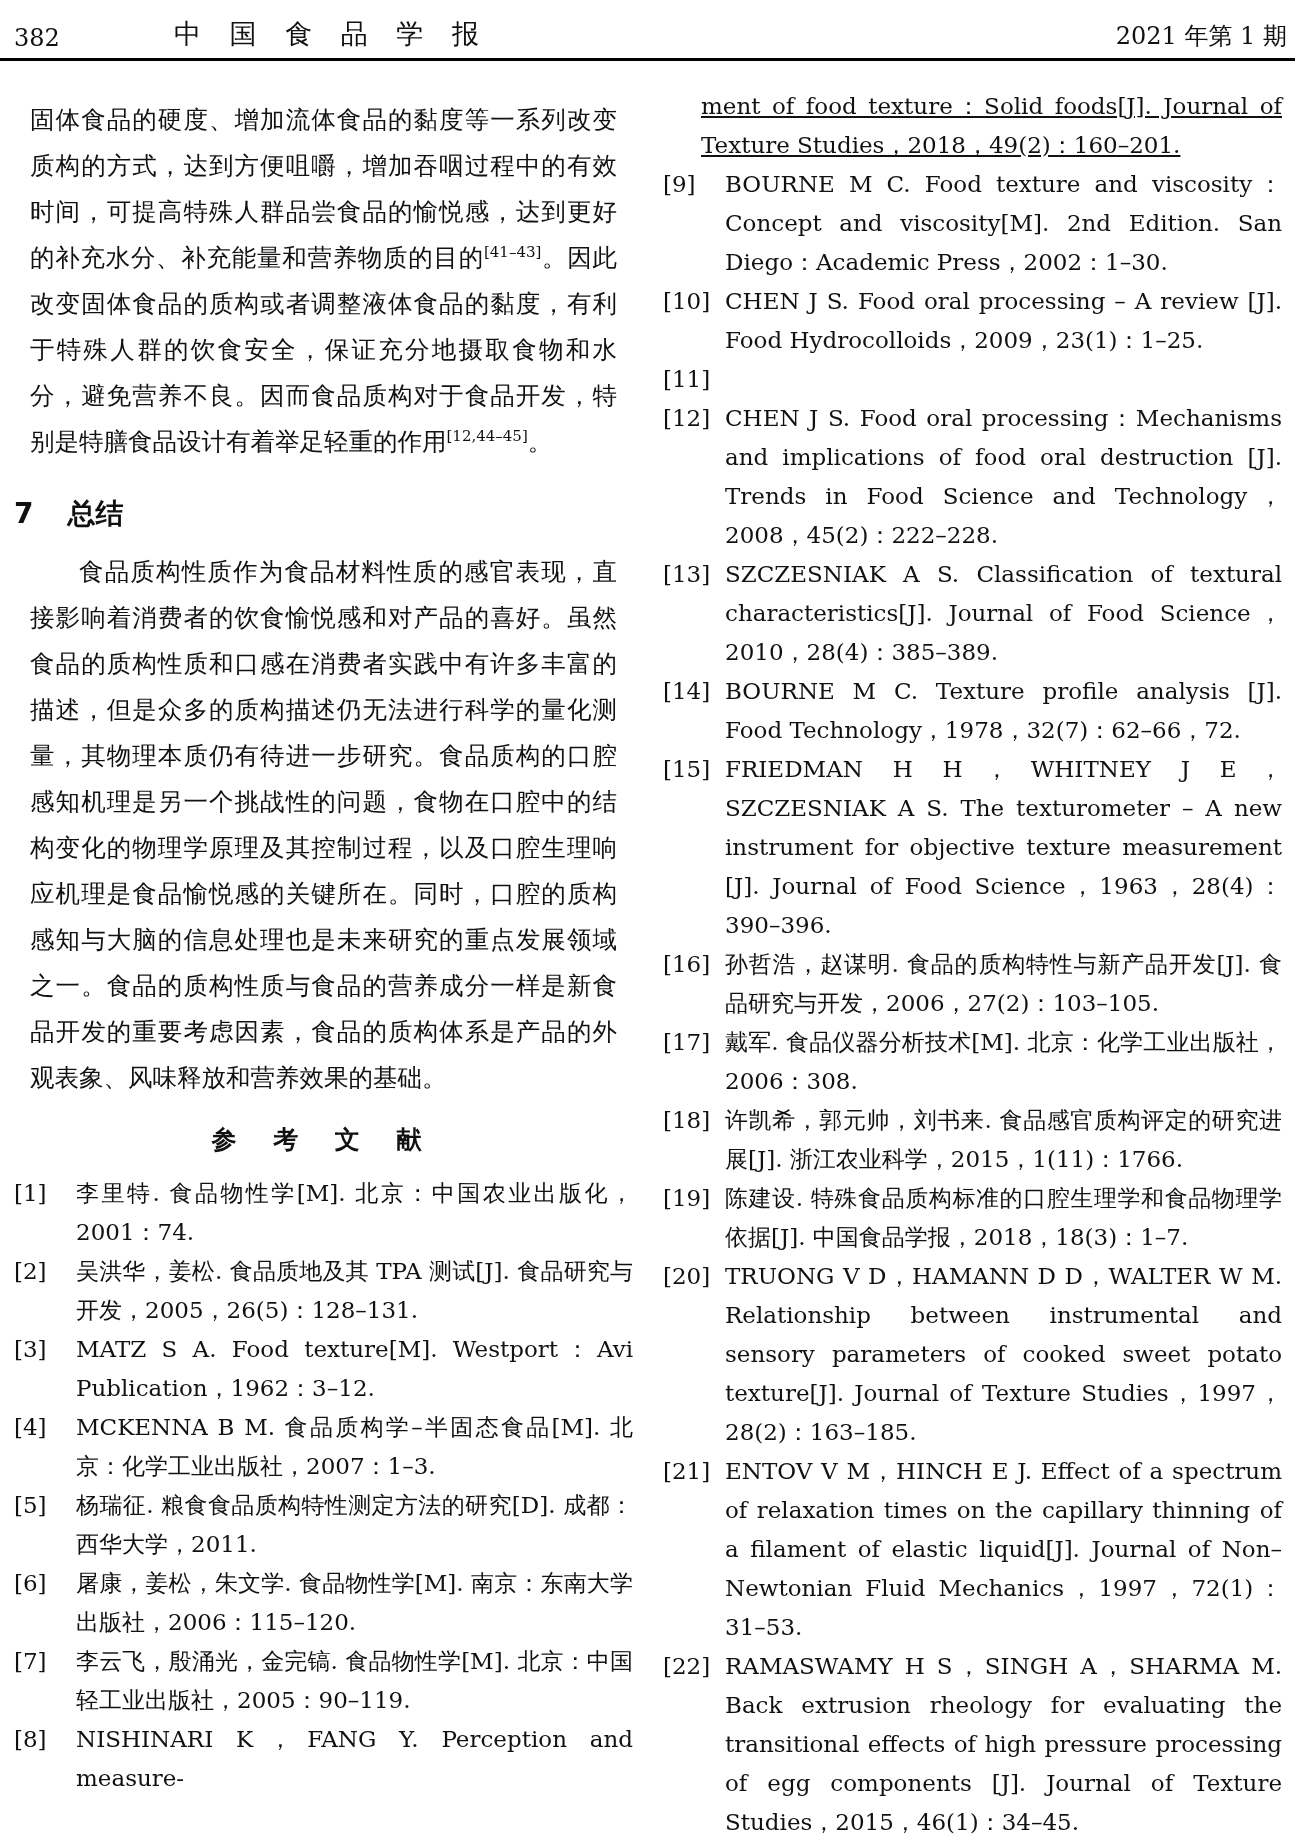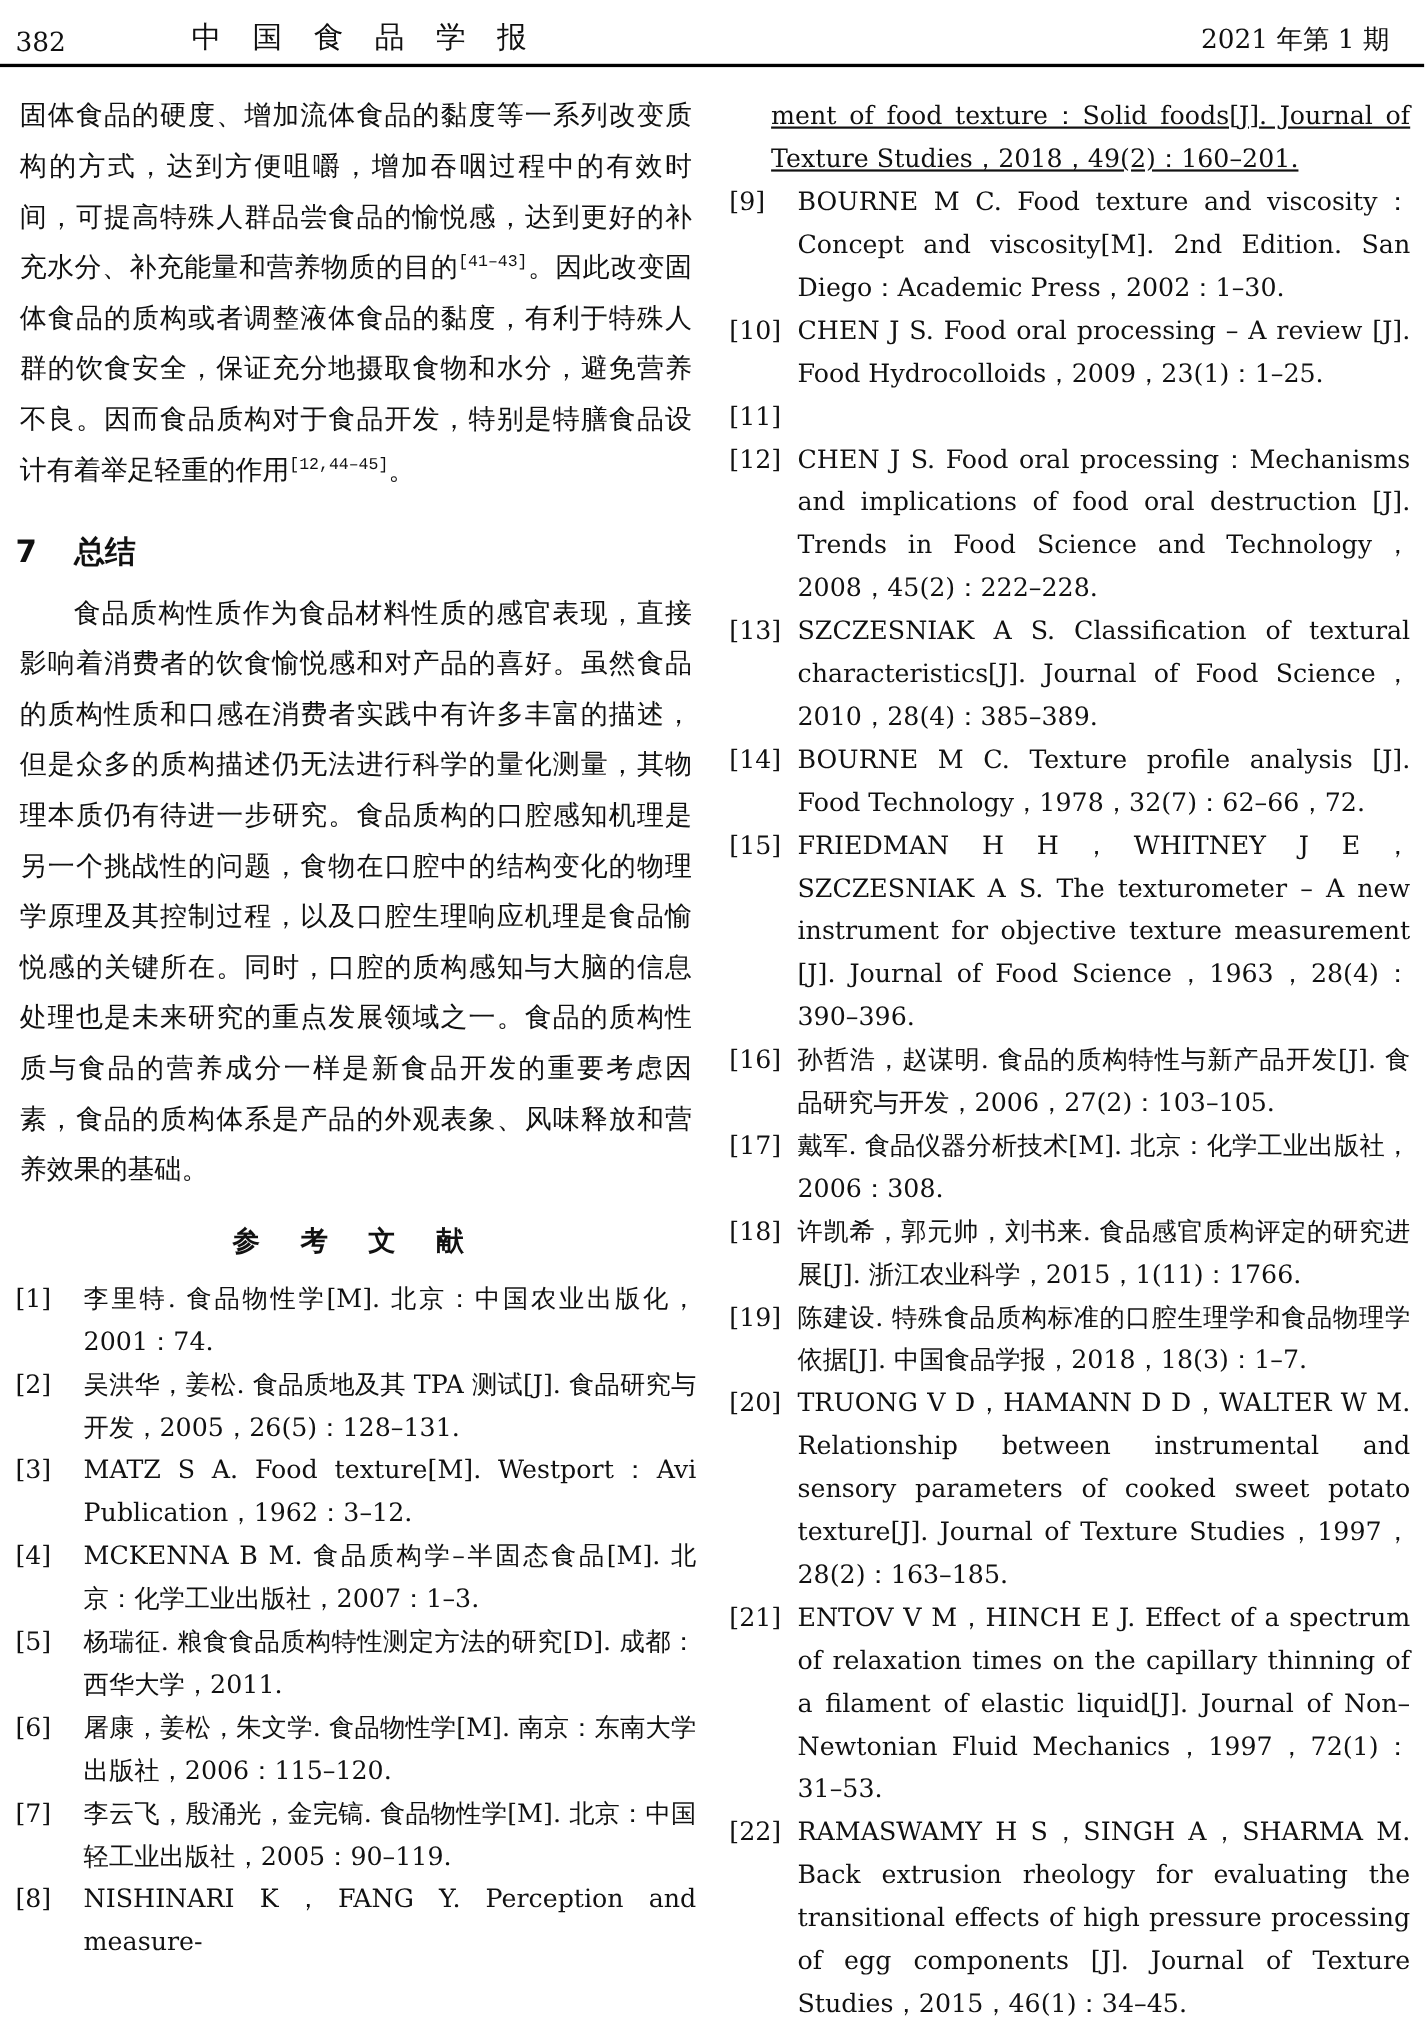--- a/index.html
+++ b/index.html
@@ -15,21 +15,21 @@
     color: #111111;
     font-family: "DejaVu Serif", "Liberation Serif", serif;
     overflow: hidden;
     box-sizing: border-box;
   }
   
   .running-head {
     display: flex;
     justify-content: space-between;
     align-items: flex-end;
-    padding: 16px 32px 6px 14px;
+    padding: 16px 8px 6px 14px;
     border-bottom: 3px solid #000000;
   }
   .running-head .page-num {
     font-size: 24px;
     width: 160px;
   }
   .running-head .journal {
     font-size: 27px;
     letter-spacing: 10px;
     text-align: left;
@@ -49,22 +49,21 @@
   }
   .col {
     flex: 1;
     min-width: 0;
   }
   
   .cn-para {
     font-size: 24.5px;
     line-height: 46px;
     text-align: justify;
-    margin: 4px;
-    font-family: Liberation Mono, monospace;
+    margin: 16px;
   }
   .cn-para.indent {
     text-indent: 2em;
   }
   sup.cite {
     font-size: 15px;
     line-height: 0;
     vertical-align: 9px;
   }
   

